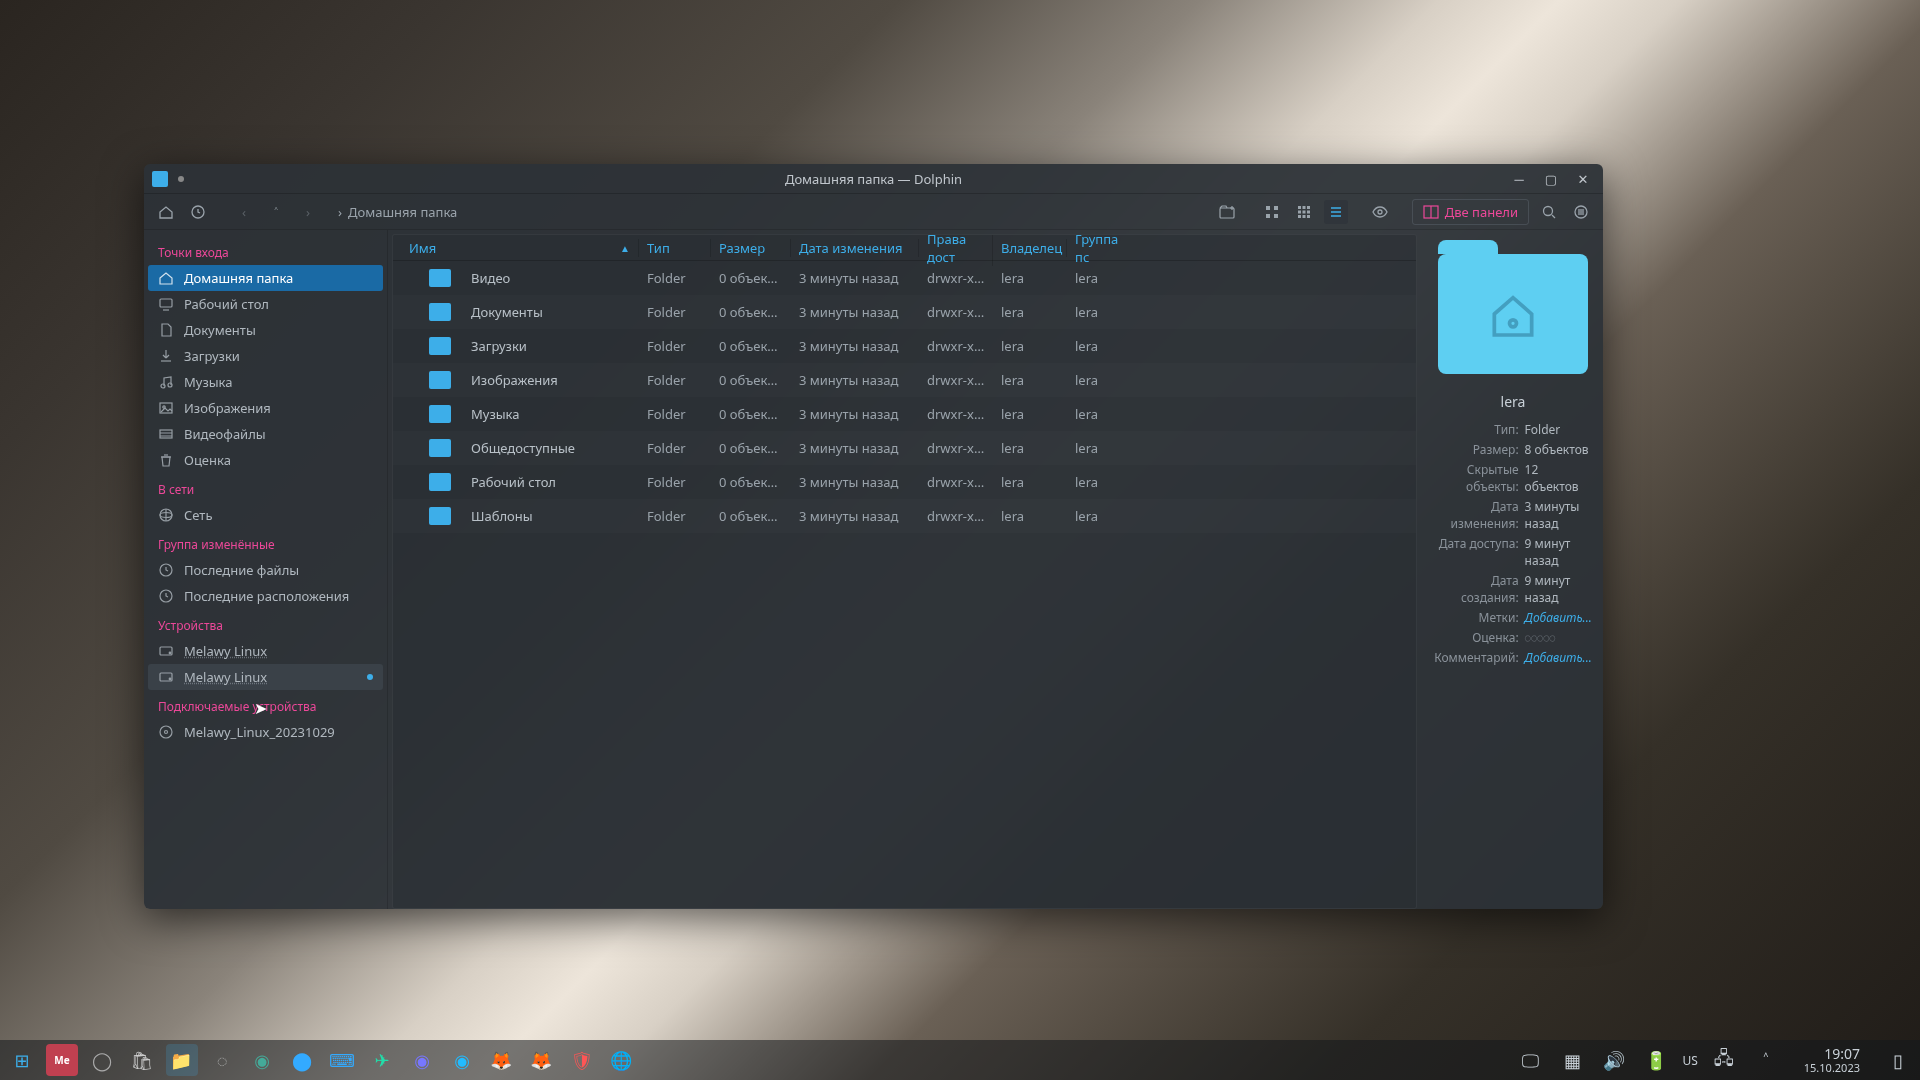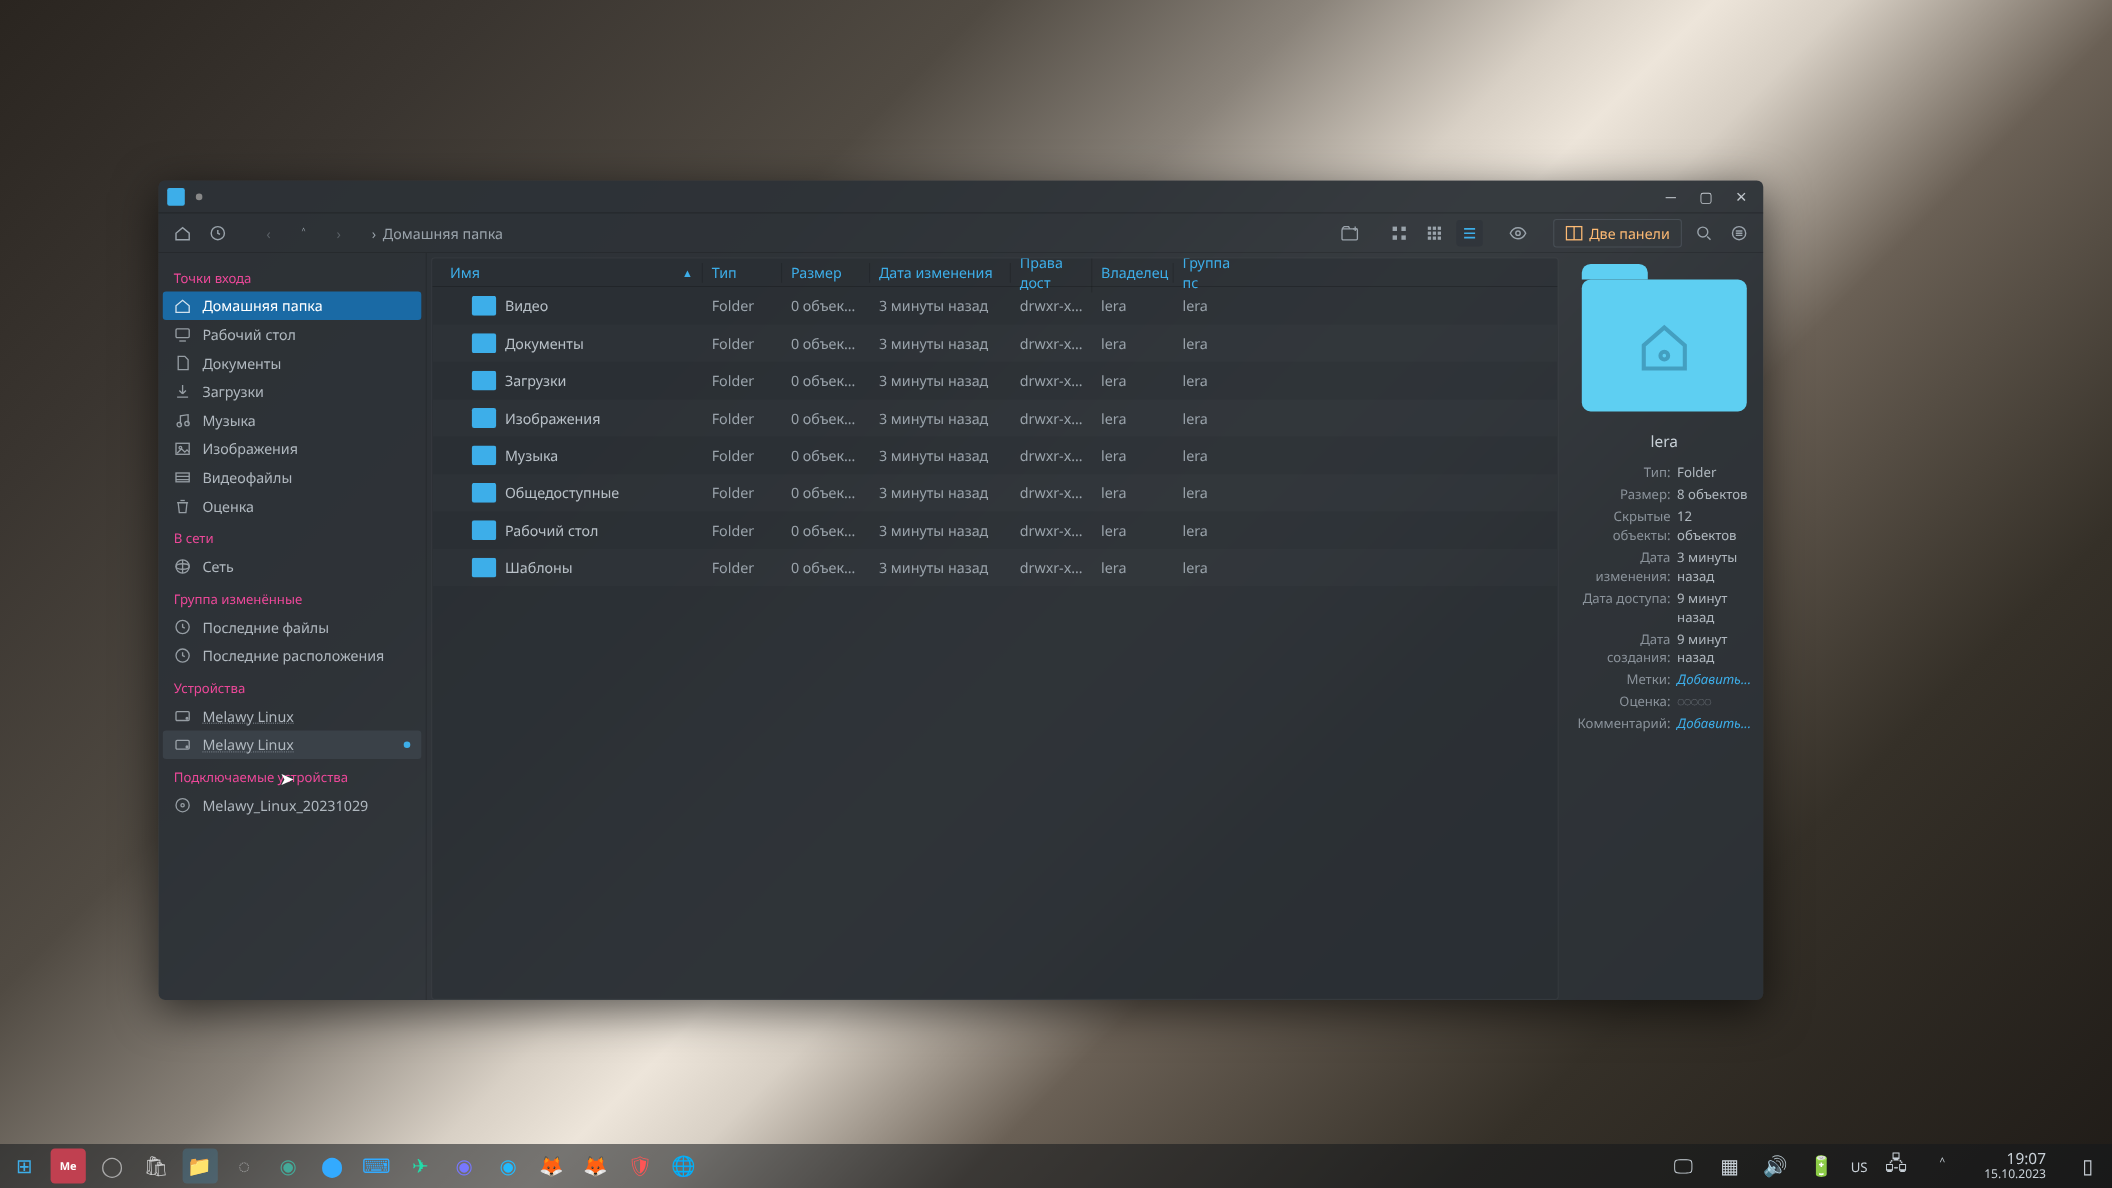--- a/index.html
+++ b/index.html
@@ -9,40 +9,40 @@
 .title-app-icon { width:16px; height:16px; background:#3daee9; border-radius:2px; margin-right:10px; }
 .title-dot { width:6px; height:6px; border-radius:50%; background:#888; margin-right:auto; }
 .title-text { position:absolute; left:0; right:0; text-align:center; pointer-events:none; color:#c0c6cc; }
 .win-btn { width:24px; height:24px; display:flex; align-items:center; justify-content:center; margin-left:8px; cursor:pointer; color:#c0c6cc; }
 .toolbar { height:36px; display:flex; align-items:center; padding:0 10px; gap:8px; border-bottom:1px solid rgba(0,0,0,0.15); }
 .tbtn { width:24px; height:24px; display:flex; align-items:center; justify-content:center; color:#9aa3ab; cursor:pointer; border-radius:3px; }
 .tbtn.disabled { opacity:0.4; }
 .tbtn.active { background:#30353b; color:#3daee9; }
 .breadcrumb { display:flex; align-items:center; gap:6px; margin-left:10px; color:#9aa3ab; }
 .spacer { flex:1; }
-.pill { display:flex; align-items:center; gap:6px; padding:3px 10px; border:1px solid rgba(100,110,120,0.4); border-radius:3px; cursor:pointer; color:#fdba74; }
+.pill { display:flex; align-items:center; gap:6px; padding:3px 10px; border:1px solid rgba(100,110,120,0.4); border-radius:3px; cursor:pointer; color:#ec4899; }
 .body { flex:1; display:flex; min-height:0; }
 .sidebar { width:244px; padding:6px 4px; overflow-y:auto; border-right:1px solid rgba(0,0,0,0.15); }
 .sb-header { font-size:12px; color:#ec4899; padding:8px 10px 4px; }
 .sb-item { display:flex; align-items:center; gap:10px; padding:4px 10px; border-radius:3px; cursor:pointer; color:#b0b8bf; }
 .sb-item.selected { background:#1a6aa5; color:#fff; }
 .sb-item.hovered { background:#3a4148; }
 .sb-item .ic { width:16px; height:16px; display:flex; align-items:center; justify-content:center; opacity:0.8; }
 .sb-item.mounted::after { content:''; width:6px; height:6px; border-radius:50%; background:#3daee9; margin-left:auto; }
 .underline { text-decoration:underline dotted rgba(160,170,180,0.5); }
 .main { flex:1; display:flex; min-width:0; padding:4px 0 0 4px; }
 .filelist { flex:1; border:1px solid rgba(255,255,255,0.05); border-radius:3px; margin:0 6px 0 0; overflow:hidden; display:flex; flex-direction:column; background:rgba(38,42,47,0.4);}
 .cols { display:flex; align-items:center; height:26px; border-bottom:1px solid rgba(0,0,0,0.2); }
 .col { padding:0 8px; color:#3daee9; font-size:13px; cursor:pointer; display:flex; align-items:center; gap:4px; border-right:1px solid rgba(0,0,0,0.15);}
 .col:last-child{border-right:none;}
 .rows { flex:1; }
 .row { display:flex; align-items:center; height:34px; padding-left:28px; }
 .row:nth-child(even){ background:rgba(255,255,255,0.015);}
 .cell { padding:0 8px; overflow:hidden; white-space:nowrap; text-overflow:ellipsis; color:#9aa3ab; }
-.fname { display:flex; align-items:center; gap:8px; color:#b8c0c7;}
+.fname { display:flex; align-items:center; gap:20px; color:#b8c0c7;}
 .ficon { width:22px; height:18px; background:#3daee9; border-radius:2px; position:relative; }
 .ficon::before{content:'';position:absolute;top:-3px;left:0;width:10px;height:3px;background:#3daee9;border-radius:2px 2px 0 0;}
 .infopanel { width:180px; padding:24px 10px 10px; display:flex; flex-direction:column; align-items:center; color:#9aa3ab; font-size:12px;}
 .bigicon { width:150px; height:120px; background:#5ecff2; border-radius:8px; position:relative; display:flex; align-items:center; justify-content:center;}
 .bigicon::before{content:'';position:absolute;top:-14px;left:0;width:60px;height:14px;background:#5ecff2;border-radius:8px 8px 0 0;}
 .bigicon svg{opacity:0.5;}
 .info-name { margin:18px 0 10px; color:#c8d0d7; font-size:14px;}
 .info-grid { display:grid; grid-template-columns:auto auto; gap:3px 6px; width:100%; }
 .info-grid .k { text-align:right; color:#8a929a;}
 .info-grid .v { color:#b0b8bf;}
@@ -59,20 +59,21 @@
 .sort-arrow { color:#3daee9; font-size:10px;}
 .cursor { position:absolute; color:#fff; font-size:16px; pointer-events:none;}
 </style>
 </head>
 <body>
 
 <div class="window">
   <div class="titlebar">
     <div class="title-app-icon"></div>
     <div class="title-dot"></div>
+    <div class="title-text">Домашняя папка — Dolphin</div>
     <div class="win-btn">─</div>
     <div class="win-btn">▢</div>
     <div class="win-btn">✕</div>
   </div>
 
   <div class="toolbar">
     <div class="tbtn">
         <svg width="16" height="16" viewBox="0 0 16 16" fill="none" stroke="currentColor" stroke-width="1.3">
           <path d="M2 8l6-5 6 5v6H2z"></path>
         </svg>

